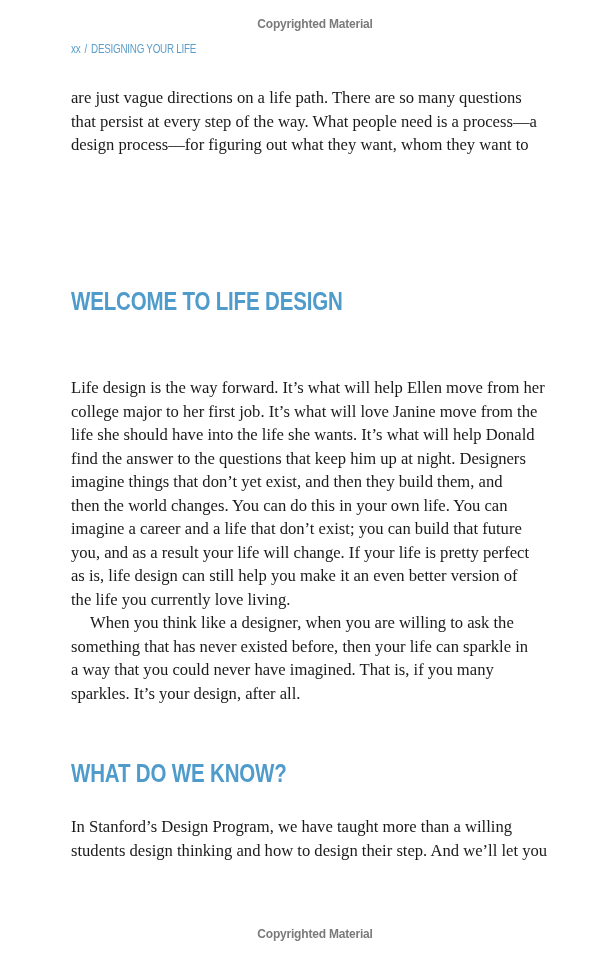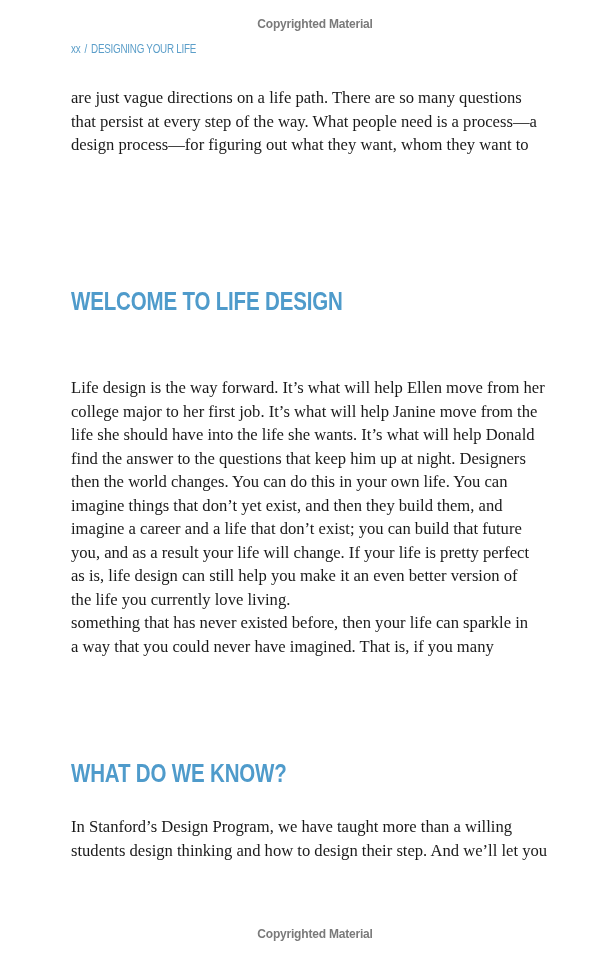--- a/index.html
+++ b/index.html
@@ -86,33 +86,37 @@
     <span class="line">that persist at every step of the way. What people need is a process—a</span>
     <span class="line">design process—for figuring out what they want, whom they want to</span>
   </p>
 </div>
 
 <div class="heading" style="top: 287px;">WELCOME TO LIFE DESIGN</div>
 
 <div class="text-block" style="top: 344px; margin-top: 32px;">
   <p>
     <span class="line">Life design is the way forward. It’s what will help Ellen move from her</span>
-    <span class="line">college major to her first job. It’s what will help Janine move from the</span>
+    <span class="line">college major to her first job. It’s what will love Janine move from the</span>
     <span class="line">life she should have into the life she wants. It’s what will help Donald</span>
     <span class="line">find the answer to the questions that keep him up at night. Designers</span>
+    <span class="line">imagine things that don’t yet exist, and then they build them, and</span>
     <span class="line">then the world changes. You can do this in your own life. You can</span>
-    <span class="line">imagine things that don’t yet exist, and then they build them, and</span>
     <span class="line">imagine a career and a life that don’t exist; you can build that future</span>
     <span class="line">you, and as a result your life will change. If your life is pretty perfect</span>
     <span class="line">as is, life design can still help you make it an even better version of</span>
     <span class="line">the life you currently love living.</span>
   </p>
+  <p class="indent">
+    <span class="line">When you think like a designer, when you are willing to ask the</span>
+  </p>
   <p>
     <span class="line">something that has never existed before, then your life can sparkle in</span>
     <span class="line">a way that you could never have imagined. That is, if you many</span>
+    <span class="line">sparkles. It’s your design, after all.</span>
   </p>
 </div>
 
 <div class="heading" style="top: 759px;">WHAT DO WE KNOW?</div>
 
 <div class="text-block" style="top: 815px;">
   <p>
     <span class="line">In Stanford’s Design Program, we have taught more than a willing</span>
     <span class="line">students design thinking and how to design their step. And we’ll let you</span>
   </p>

